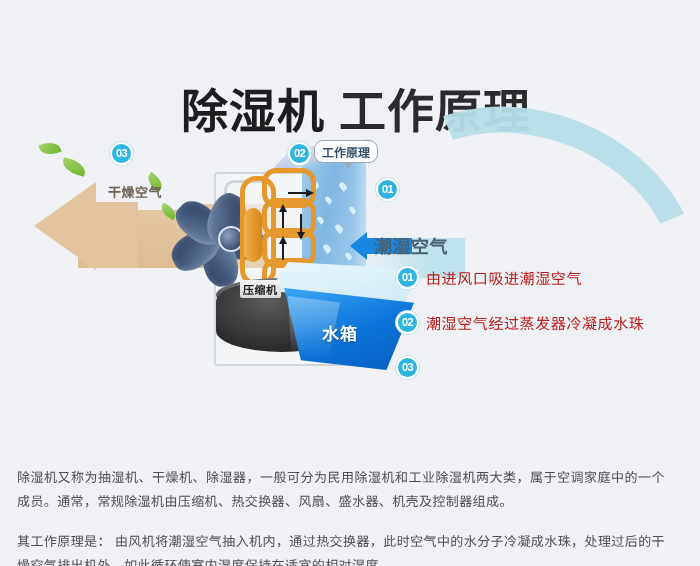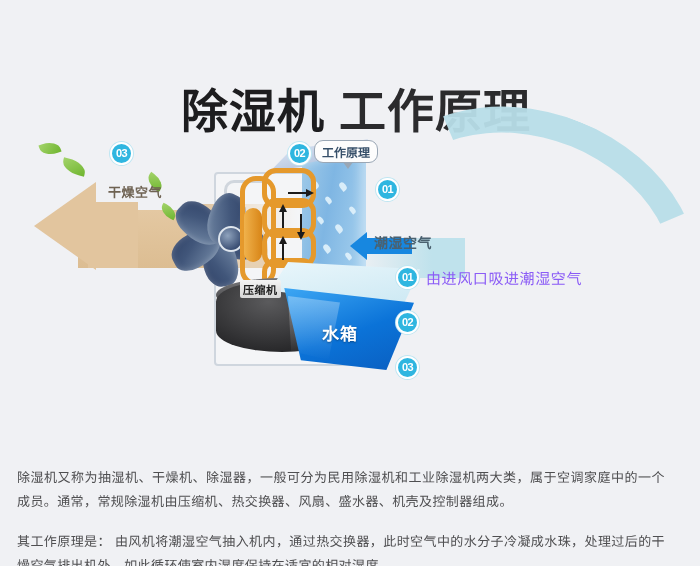--- a/index.html
+++ b/index.html
@@ -400,38 +400,38 @@
     position: absolute;
     left: 28px;
     bottom: -7px;
     width: 0; height: 0;
     border-left: 5px solid transparent;
     border-right: 5px solid transparent;
     border-top: 7px solid #9aa7b5;
   }
 
   #callout-01 { left: 376px; top: 58px; }
-  #callout-01 .label { position: absolute; left: -2px; top: 54px; width: 78px; color: #4a6170; font-size: 14px; white-space: nowrap; }
+  #callout-01 .label { position: absolute; left: -2px; top: 54px; width: 78px; color: #4a6170; font-size: 18px; white-space: nowrap; }
 
   
   #steps {
     position: absolute;
     left: 396px;
     top: 255px;
     width: 290px;
   }
   .step {
     display: flex;
     align-items: center;
     height: 45px;
   }
   .step .badge { flex: 0 0 auto; margin-right: 7px; }
   .step .step-text {
     font-size: 15px;
-    color: #8b5cf6;
+    color: #b91c1c;
     letter-spacing: .6px;
     white-space: nowrap;
   }
 
   
   #body-copy {
     position: absolute;
     left: 17px;
     top: 418px;
     width: 648px;
@@ -546,20 +546,21 @@
 
 </div>
 
 <div id="steps">
   <div class="step">
     <span class="badge">01</span>
     <span class="step-text">由进风口吸进潮湿空气</span>
   </div>
   <div class="step">
     <span class="badge">02</span>
+    <span class="step-text">潮湿空气经过蒸发器冷凝成水珠</span>
   </div>
   <div class="step">
     <span class="badge">03</span>
   </div>
 </div>
 
 <div id="body-copy">
   <p>除湿机又称为抽湿机、干燥机、除湿器，一般可分为民用除湿机和工业除湿机两大类，属于空调家庭中的一个成员。通常，常规除湿机由压缩机、热交换器、风扇、盛水器、机壳及控制器组成。</p>
   <p>其工作原理是： 由风机将潮湿空气抽入机内，通过热交换器，此时空气中的水分子冷凝成水珠，处理过后的干燥空气排出机外，如此循环使室内湿度保持在适宜的相对湿度。</p>
 </div>

